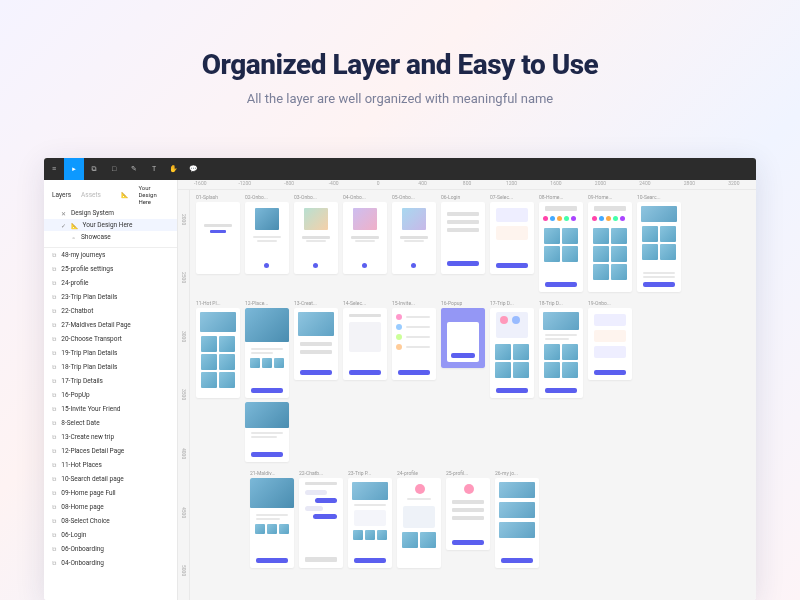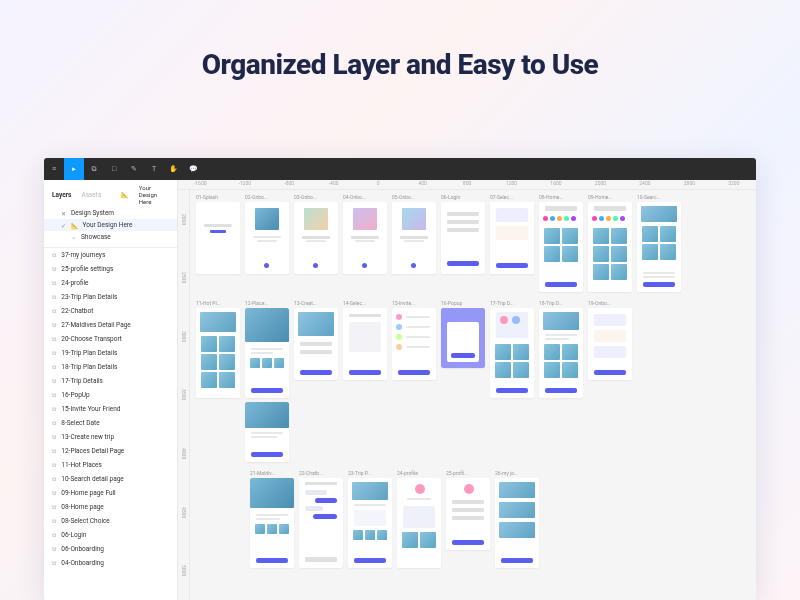--- a/index.html
+++ b/index.html
@@ -12,21 +12,21 @@
 .tb-left{display:flex;align-items:center;height:100%}
 .tb-btn{width:20px;height:100%;display:flex;align-items:center;justify-content:center;color:#bbb}
 .tb-btn.active{background:#0d99ff;color:#fff}
 .tb-center{flex:1;display:flex;align-items:center;justify-content:center;gap:6px}
 .tb-center .drafts{color:#9b9b9b}
 .tb-center .title{color:#fff}
 .tb-center .chev{color:#8a8a8a;font-size:6px}
 .body{flex:1;display:flex;overflow:hidden}
 .sidebar{width:134px;border-right:1px solid #e8e8e8;background:#fff;display:flex;flex-direction:column;font-size:6.5px;color:#333}
 .sb-tabs{display:flex;padding:4px 8px 0;gap:10px;align-items:center}
-.sb-tabs .tab{font-weight:700;color:#333}
+.sb-tabs .tab{font-weight:400;color:#333}
 .sb-tabs .tab.dim{font-weight:400;color:#b9b9b9}
 .sb-tabs .spacer{flex:1}
 .sb-tabs .your{color:#333;font-size:6px}
 .sb-pages{padding:4px 8px 2px;display:flex;align-items:center}
 .sb-pages .lbl{font-weight:600}
 .sb-pages .plus{margin-left:auto;color:#888;font-size:8px}
 .sb-tree{padding:2px 0 4px;border-bottom:1px solid #eee}
 .sb-tree .row{display:flex;align-items:flex-end;padding:2px 8px 2px 16px;gap:4px}
 .sb-tree .row.sel{background:#f1f5ff}
 .sb-tree .ico{width:7px;text-align:center;color:#888;font-size:6px}
@@ -57,20 +57,21 @@
 .grid4{position:absolute;display:grid;grid-template-columns:1fr 1fr;gap:2px}
 .grid4 .cell{background:linear-gradient(135deg,#89c4de,#5da5c6);border-radius:1px;aspect-ratio:1}
 .avrow{position:absolute;display:flex;gap:2px}
 .avrow .a{width:5px;height:5px;border-radius:50%}
 </style>
 </head>
 <body>
 
 <div class="hero">
   <h1>Organized Layer and Easy to Use</h1>
+  <p>All the layer are well organized with meaningful name</p>
 </div>
 
 <div class="editor">
   <div class="toolbar">
     <div class="tb-left">
       <div class="tb-btn">≡</div>
       <div class="tb-btn active">▸</div>
       <div class="tb-btn">⧉</div>
       <div class="tb-btn">□</div>
       <div class="tb-btn">✎</div>
@@ -101,21 +102,21 @@
             <span>Your Design Here</span>
           </div>
         <div class="row" style="padding-left:26px">
             <span class="ico">▫</span>
             <span>Showcase</span>
           </div>
       </div>
       <div class="sb-list" id="sb-list">
           <div class="item">
             <span class="frame-ico">⧉</span>
-            <span>37-my journeys</span>
+            <span>48-my journeys</span>
           </div>
           <div class="item">
             <span class="frame-ico">⧉</span>
             <span>25-profile settings</span>
           </div>
           <div class="item">
             <span class="frame-ico">⧉</span>
             <span>24-profile</span>
           </div>
           <div class="item">

